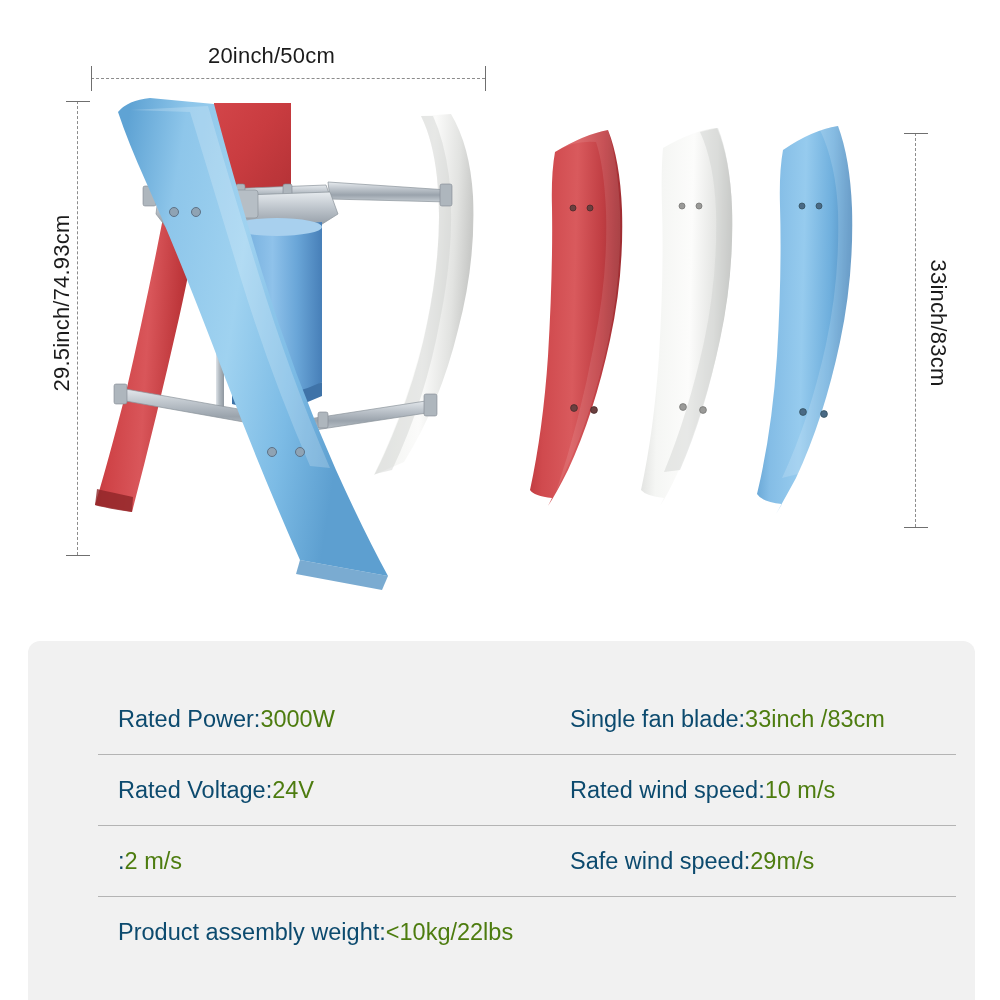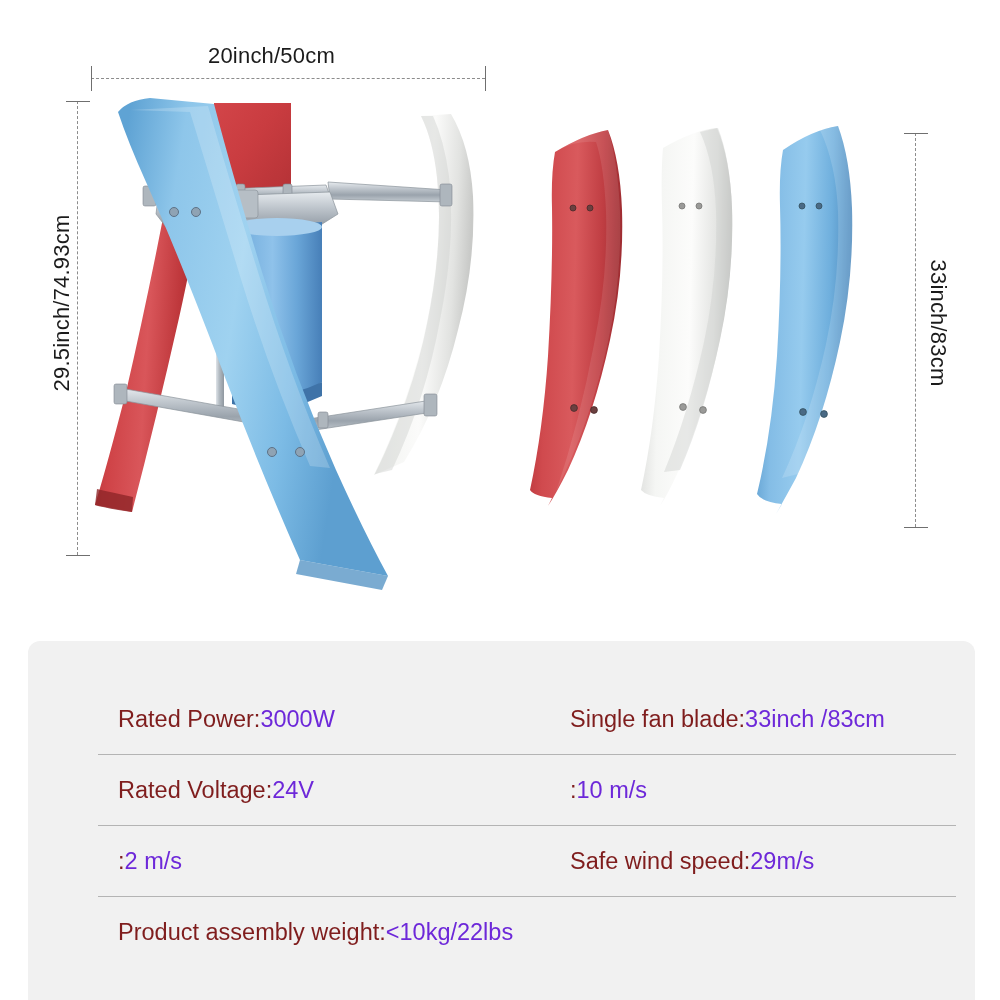--- a/index.html
+++ b/index.html
@@ -131,24 +131,24 @@
     align-items: center;
     padding-left: 28px;
     box-sizing: border-box;
     font-size: 23.5px;
     line-height: 1.2;
     white-space: nowrap;
   }
   .spec-cell.col-left  { width: 452px; }
   .spec-cell.col-right { width: 420px; }
   .spec-label {
-    color: #7f1d1d;
+    color: #0c4a6e;
   }
   .spec-value {
-    color: #6d28d9;
+    color: #4d7c0f;
   }
   .spec-cell.empty { visibility: hidden; }
 </style>
 </head>
 <body>
 
 <div id="page">
 
   <div id="photo-area">
 
@@ -356,20 +356,21 @@
         <div class="rule"></div>
       </div>
 
       <div class="spec-row">
         <div class="spec-cell col-left">
           <span class="spec-label">Rated Voltage</span>
             <span class="spec-label">: </span>
             <span class="spec-value">24V</span>
         </div>
         <div class="spec-cell col-right">
+          <span class="spec-label">Rated wind speed</span>
             <span class="spec-label"> :</span>
             <span class="spec-value">10 m/s</span>
         </div>
         <div class="rule"></div>
       </div>
 
       <div class="spec-row">
         <div class="spec-cell col-left">
             <span class="spec-label">:</span>
             <span class="spec-value">2 m/s</span>

